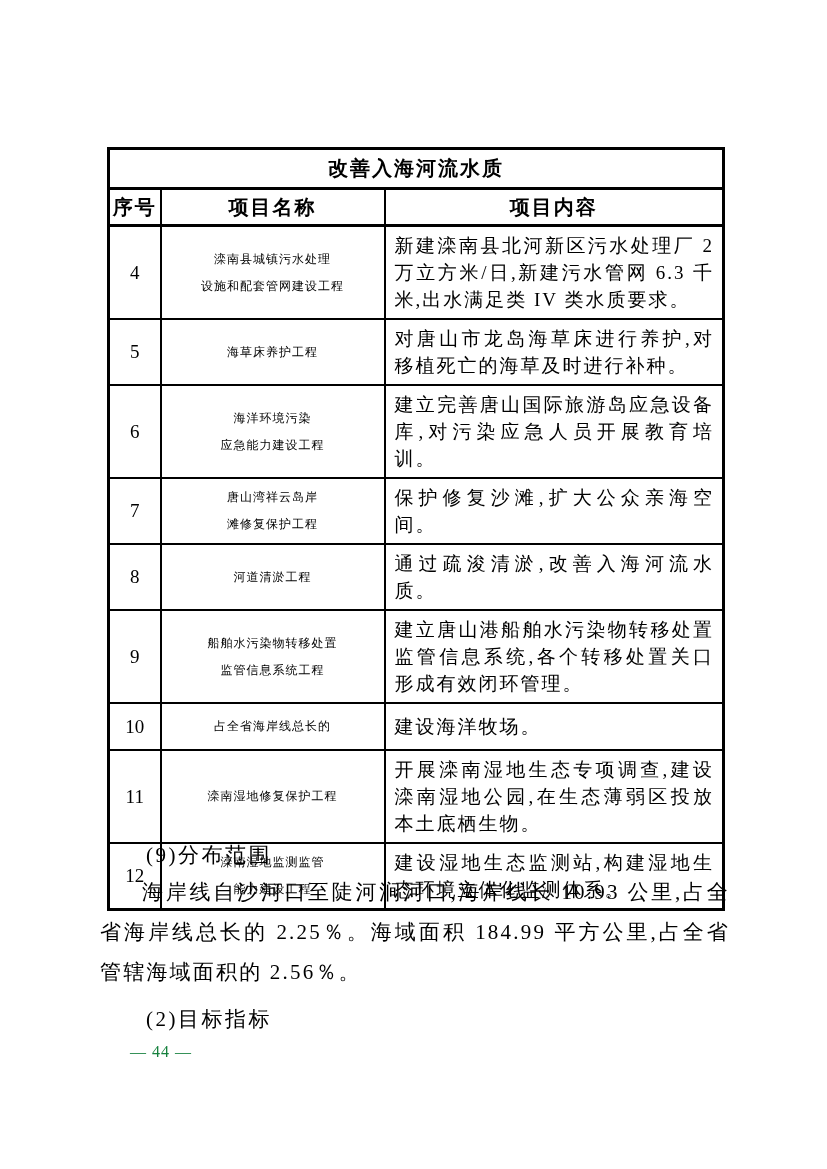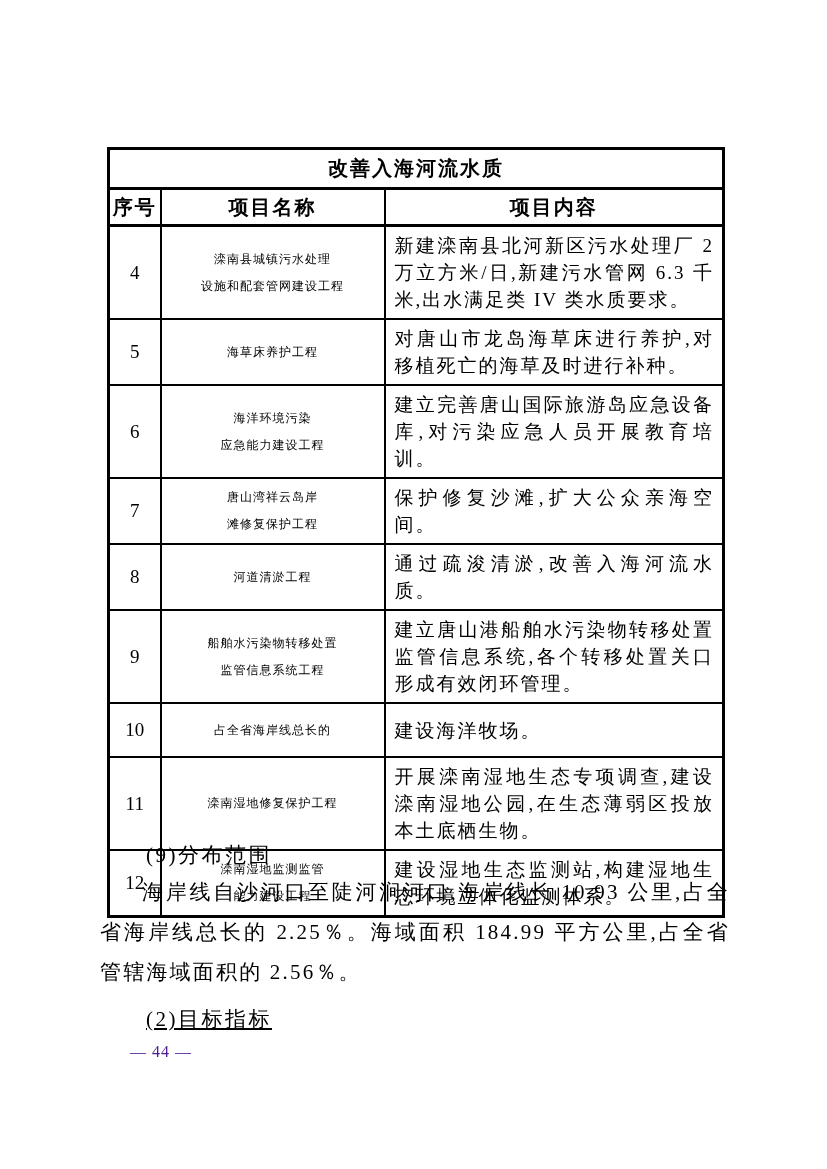--- a/index.html
+++ b/index.html
@@ -68,39 +68,39 @@
   
   .body-text {
     position: absolute;
     font-size: 21px;
     letter-spacing: 2.5px;
     line-height: 30px;
     white-space: nowrap;
   }
   #heading-6   { left: 146px; top: 798px; }
   #sub-1       { left: 146px; top: 840px; }
-  #sub-2       { left: 146px; top: 1004px; text-decoration: underline; }
+  #sub-2       { left: 146px; top: 1004px; }
   .paragraph {
     position: absolute;
     left: 100px;
     top: 872px;
     width: 630px;
     font-size: 21px;
     letter-spacing: 2.2px;
     line-height: 40px;
     text-indent: 2em;
     text-align: justify;
   }
   .footer {
     position: absolute;
     left: 130px;
     top: 1043px;
     font-size: 16px;
     letter-spacing: 1px;
-    color: #4c1d95;
+    color: #15803d;
   }
 </style>
 </head>
 <body>
 
 <div class="page">
 
   <table class="proj-table">
     <colgroup>
       <col style="width:52px">
@@ -143,21 +143,21 @@
         <td class="cell-no">8</td>
         <td class="cell-name">河道清淤工程</td>
         <td class="cell-content">通过疏浚清淤,改善入海河流水质。</td>
       </tr>
       <tr style="height:85px">
         <td class="cell-no">9</td>
         <td class="cell-name">船舶水污染物转移处置
 监管信息系统工程</td>
         <td class="cell-content">建立唐山港船舶水污染物转移处置监管信息系统,各个转移处置关口形成有效闭环管理。</td>
       </tr>
-      <tr style="height:54px">
+      <tr style="height:47px">
         <td class="cell-no">10</td>
         <td class="cell-name">占全省海岸线总长的</td>
         <td class="cell-content">建设海洋牧场。</td>
       </tr>
       <tr style="height:80px">
         <td class="cell-no">11</td>
         <td class="cell-name">滦南湿地修复保护工程</td>
         <td class="cell-content">开展滦南湿地生态专项调查,建设滦南湿地公园,在生态薄弱区投放本土底栖生物。</td>
       </tr>
       <tr style="height:57px">

